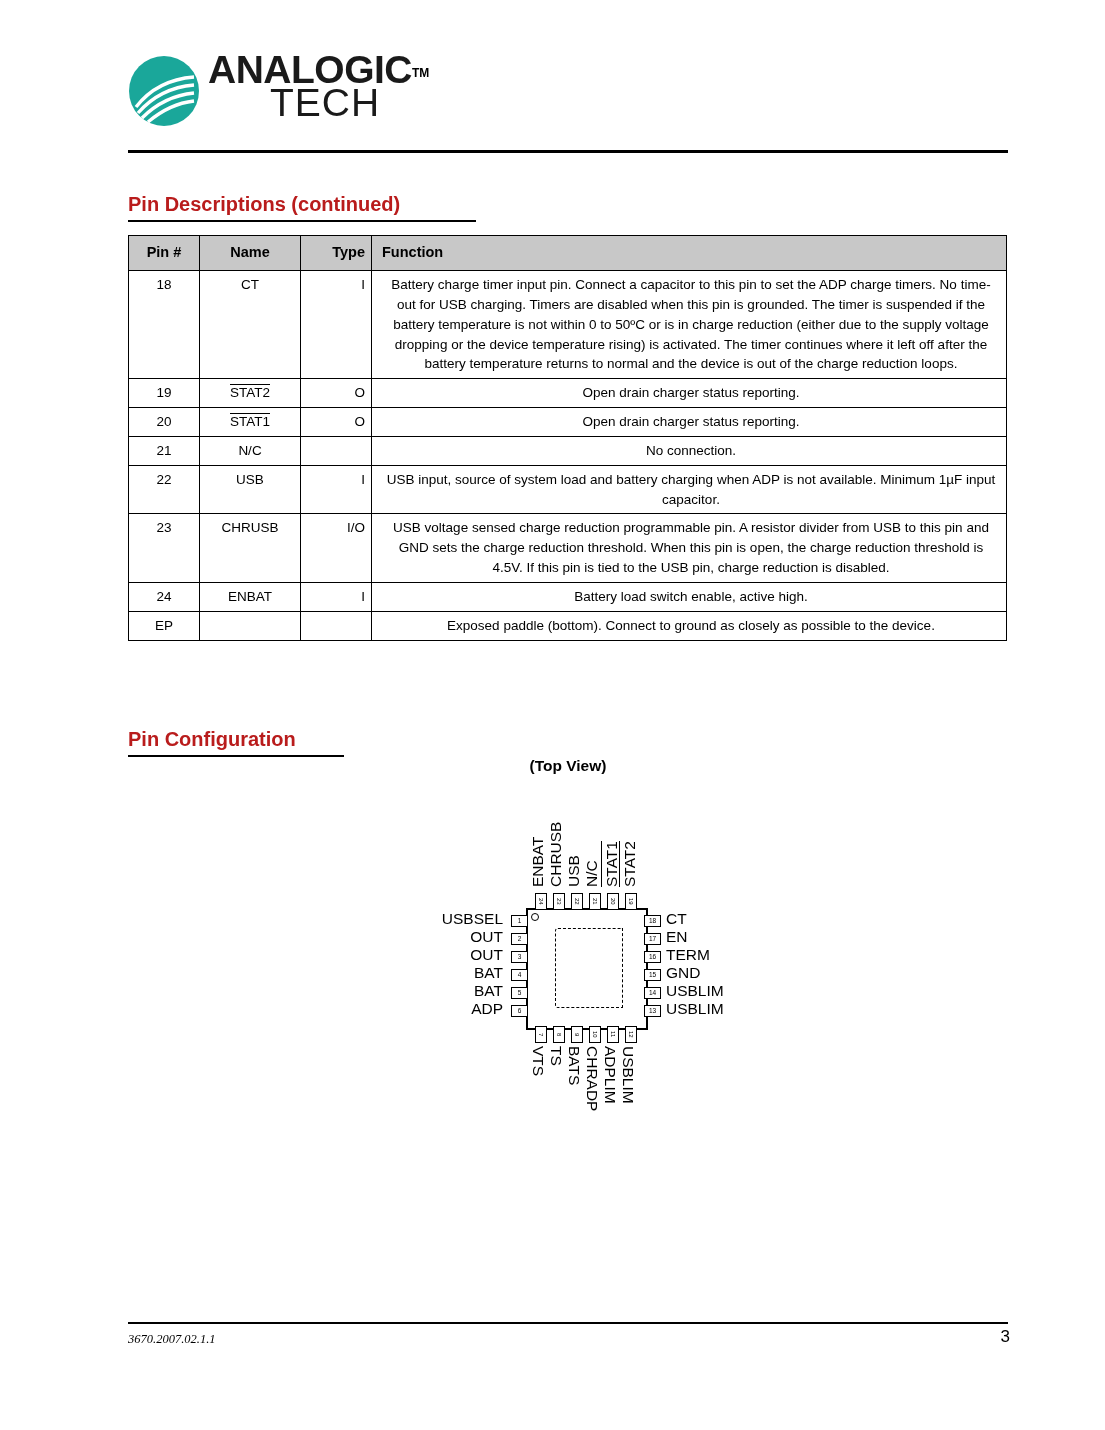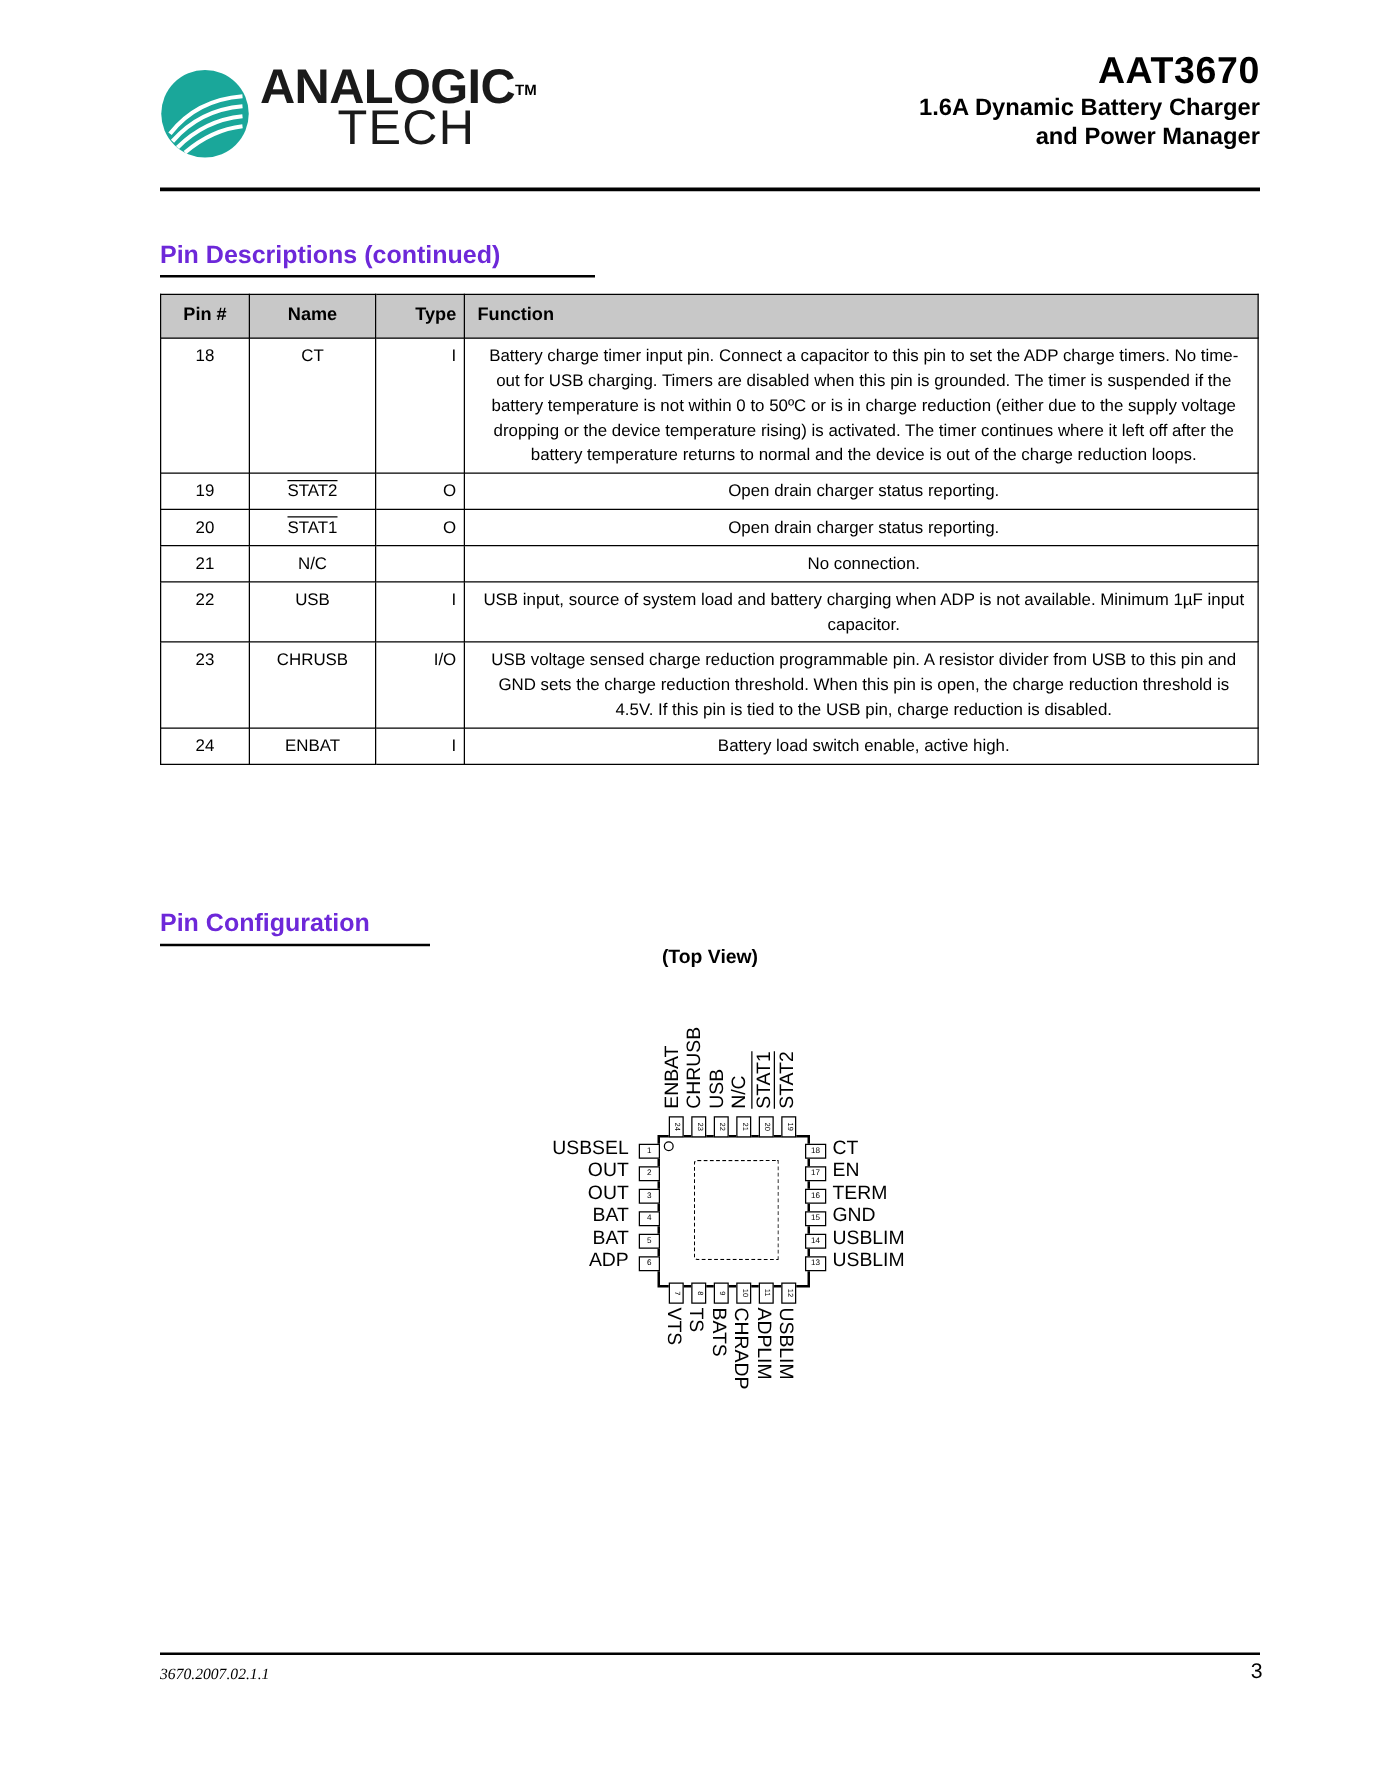--- a/index.html
+++ b/index.html
@@ -96,21 +96,21 @@
     width: 880px;
     height: 3px;
     background: #000;
   }
 
   
   .section-title {
     position: absolute;
     font-size: 20px;
     font-weight: bold;
-    color: #6d28d9;
+    color: #b91c1c;
   }
   .section-underline {
     position: absolute;
     height: 2px;
     background: #000;
   }
 
   
   .pin-table {
     position: absolute;
@@ -323,25 +323,20 @@
             <path d="M14 63 C 28 49, 46 40, 66 38"></path>
             <path d="M20 67 C 33 56, 48 48, 66 46"></path>
           </g>
         </svg>
       </div>
       <div class="logo-text">
         <span class="logo-analogic">ANALOGIC</span><span class="logo-tm">TM</span>
         <span class="logo-tech">TECH</span>
       </div>
     </div>
-    <div class="title-block">
-      <div class="part-number">AAT3670</div>
-      <div class="part-sub">1.6A Dynamic Battery Charger</div>
-      <div class="part-sub">and Power Manager</div>
-    </div>
   </div>
   <div class="header-rule"></div>
 
   <div class="section-title" style="left:128px; top:193px;">Pin Descriptions (continued)</div>
   <div class="section-underline" style="left:128px; top:220px; width:348px;"></div>
 
   <table class="pin-table">
     <thead>
       <tr>
         <th class="col-pin">Pin #</th>
@@ -385,20 +380,26 @@
         <td class="col-pin">23</td>
         <td class="col-name">CHRUSB</td>
         <td class="col-type">I/O</td>
         <td class="col-func">USB voltage sensed charge reduction programmable pin. A resistor divider from USB to this pin and GND sets the charge reduction threshold.  When this pin is open, the charge reduction threshold is 4.5V.  If this pin is tied to the USB pin, charge reduction is disabled.</td>
       </tr>
       <tr>
         <td class="col-pin">24</td>
         <td class="col-name">ENBAT</td>
         <td class="col-type">I</td>
         <td class="col-func">Battery load switch enable, active high.</td>
+      </tr>
+      <tr>
+        <td class="col-pin">EP</td>
+        <td class="col-name"></td>
+        <td class="col-type"></td>
+        <td class="col-func">Exposed paddle (bottom).  Connect to ground as closely as possible to the device.</td>
       </tr>
     </tbody>
   </table>
 
   <div class="section-title" style="left:128px; top:728px;">Pin Configuration</div>
   <div class="section-underline" style="left:128px; top:755px; width:216px;"></div>
 
   <div class="pinconf-area">
     <div class="qfn-title">
       <div>(Top View)</div>

